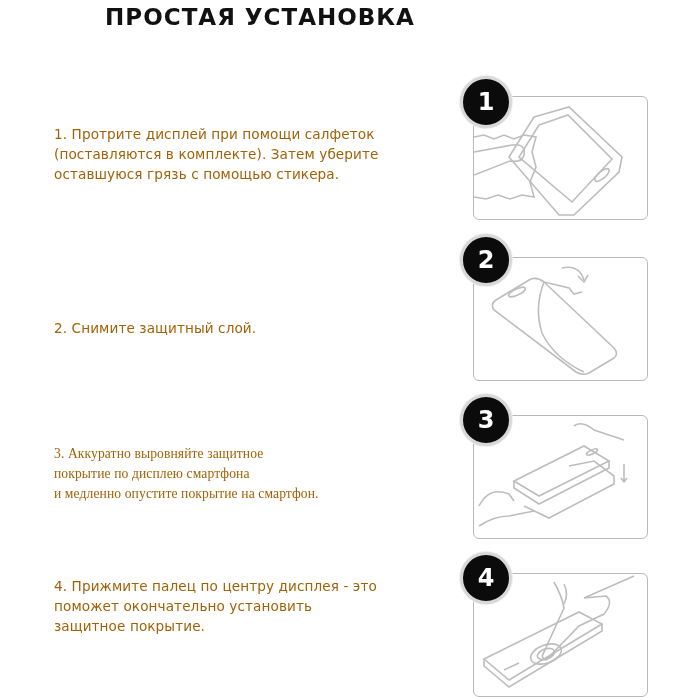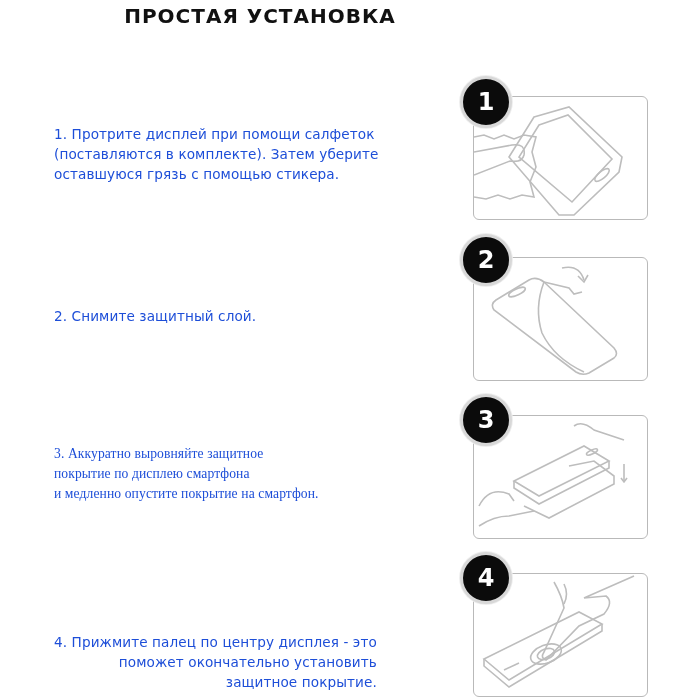--- a/index.html
+++ b/index.html
@@ -1,43 +1,43 @@
 <!DOCTYPE html>
 <html><head>
 <meta charset="utf-8">
 <style>
   html, body { margin: 0; padding: 0; background: #ffffff; }
   body { width: 700px; height: 700px; position: relative; overflow: hidden;
          font-family: "DejaVu Sans", sans-serif; color: #2a2a2a; }
   .title { position: absolute; left: 0; width: 520px; top: 4px; text-align: center;
-           font-family: "DejaVu Sans", sans-serif; font-weight: bold; font-size: 20px;
+           font-family: "DejaVu Sans", sans-serif; font-weight: bold; font-size: 23px;
            letter-spacing: 1px; color: #111; }
-  .step-text { position: absolute; left: 54px; font-size: 13.6px; line-height: 20px; color: #1d4ed8;
+  .step-text { position: absolute; left: 54px; font-size: 13.6px; line-height: 20px; color: #a16207;
                white-space: pre-line; letter-spacing: 0.1px; }
   .panel { position: absolute; left: 473px; width: 173px; height: 122px;
            border: 1.5px solid #b9b9b9; border-radius: 6px; background: #fff; overflow: hidden; }
   .panel svg { position: absolute; left: 0; top: 0; }
   .badge { position: absolute; width: 46px; height: 46px; border-radius: 50%;
            background: #0b0b0b; border: 3px solid #d8d8d8; box-shadow: 0 0 0 1px #efefef;
            color: #fff; font-weight: bold; font-size: 24px; text-align: center; line-height: 46px;
            font-family: "DejaVu Sans", sans-serif; }
 </style>
 </head>
 <body>
 
 <div class="title">ПРОСТАЯ УСТАНОВКА</div>
 
 <div class="step-text" style="top:124px;">1. Протрите дисплей при помощи салфеток
 (поставляются в комплекте). Затем уберите
 оставшуюся грязь с помощью стикера.</div>
-<div class="step-text" style="top:306px;">2. Снимите защитный слой.</div>
+<div class="step-text" style="top:318px;">2. Снимите защитный слой.</div>
 <div class="step-text" style="top:444px;font-family:Liberation Serif, serif;">3. Аккуратно выровняйте защитное
 покрытие по дисплею смартфона
 и медленно опустите покрытие на смартфон.</div>
-<div class="step-text" style="top:632px;text-align:right;">4. Прижмите палец по центру дисплея - это
+<div class="step-text" style="top:576px;">4. Прижмите палец по центру дисплея - это
 поможет окончательно установить
 защитное покрытие.</div>
 
 <div class="panel" style="top:96px;">
   <svg width="173" height="122" fill="none" stroke="#bdbdbd" stroke-width="1.6">
     <path d="M60 20 L95 10 L148 60 L145 75 L100 118 L85 118 L35 60 Z"></path>
     <path d="M65 28 L94 18 L138 62 L98 105 L45 60 Z"></path>
     <ellipse cx="128" cy="78" rx="9" ry="3.5" transform="rotate(-40 128 78)"></ellipse>
     <path d="M0 40 L10 38 L20 42 L30 38 L40 42 L50 38 L62 40 L58 55 L62 70 L56 85 L60 100 L48 98 L36 102 L24 98 L12 102 L0 100"></path>
     <path d="M0 55 L38 48 Q52 46 50 58 Q48 66 36 64 L0 78"></path>

